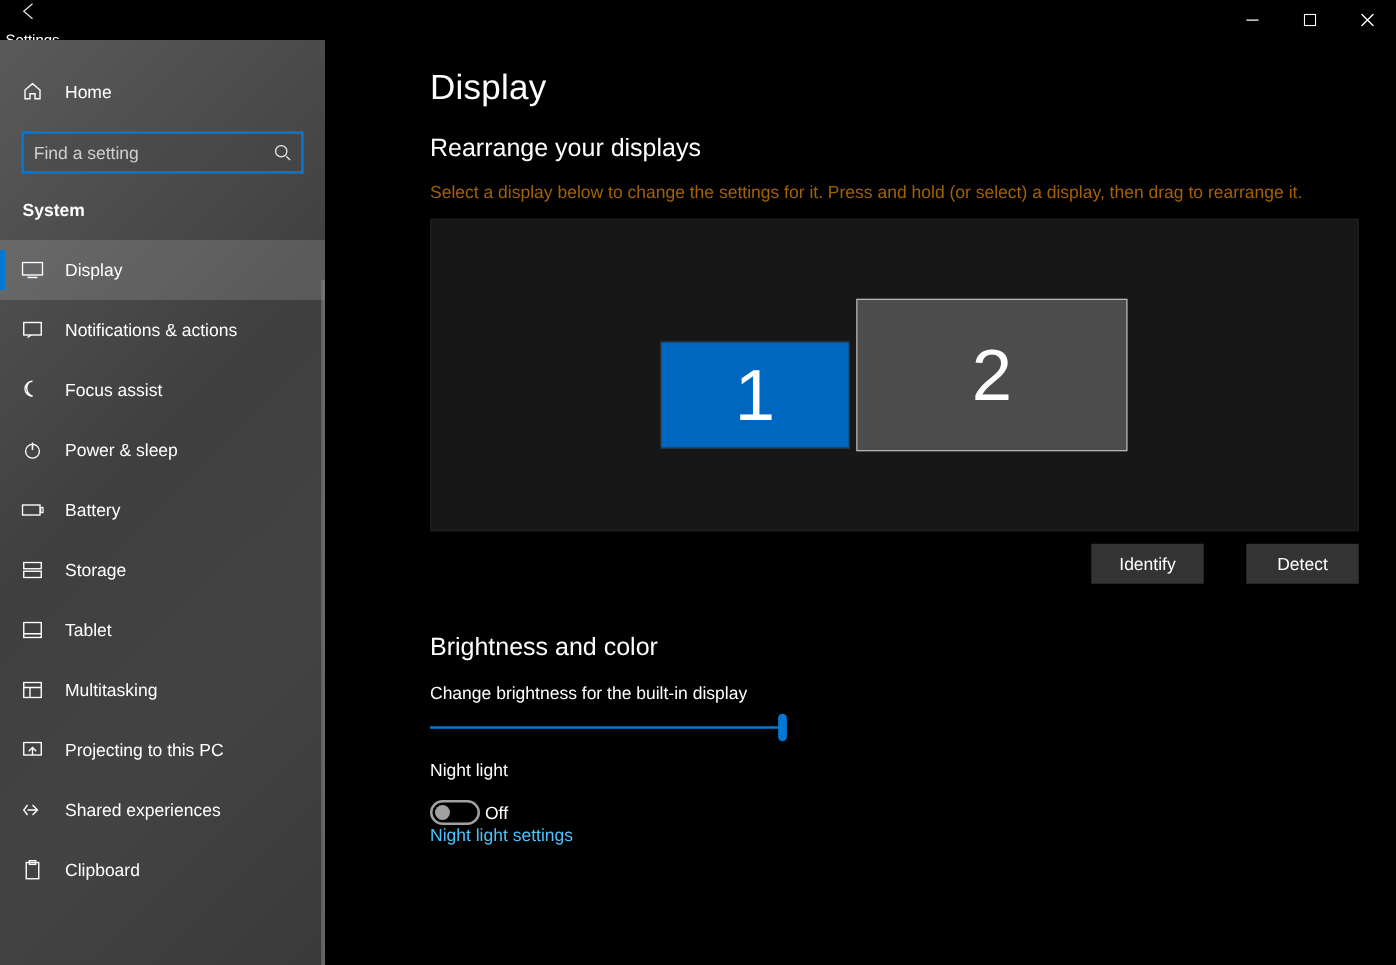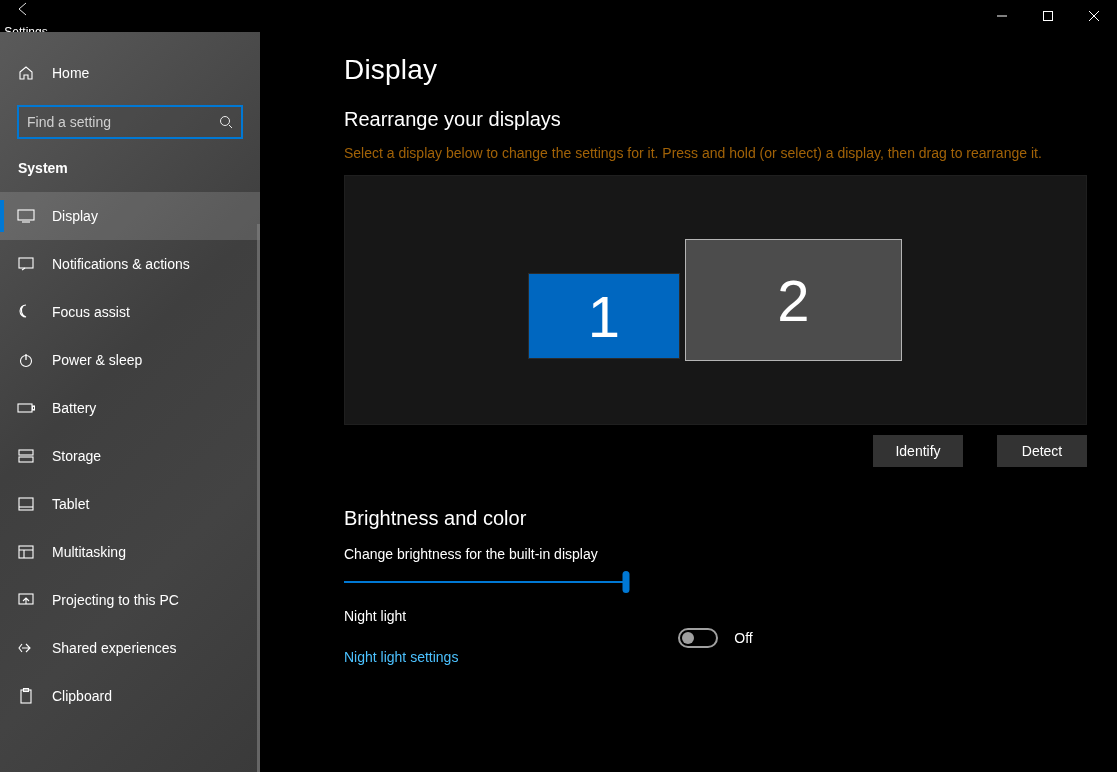--- a/index.html
+++ b/index.html
@@ -52,21 +52,21 @@
   .monitor.secondary { left:340px; top:63px; width:217px; height:122px; background:#4c4c4c; border:1px solid #b5b5b5; }
   .display-buttons { display:flex; gap:34px; justify-content:flex-end; margin-top:10px; }
   .btn { min-width:90px; height:32px; padding:0 14px; background:#333333; border:none; color:#fff; font-size:14px; cursor:pointer; }
 
   .section2 { font-size:20px; font-weight:350; margin-top:40px; }
   .field-label { font-size:14px; margin-top:16px; }
   .slider-wrap { margin-top:10px; width:282px; position:relative; height:20px; cursor:pointer; }
   .track { position:absolute; left:0; right:0; top:50%; height:2px; background:#0078d4; transform:translateY(-50%); }
   .thumb { position:absolute; right:0; top:50%; width:7px; height:22px; background:#0078d4; border-radius:4px; transform:translate(50%,-50%); }
 
-  .toggle-row { display:flex; align-items:center; gap:16px; margin-top:4px;justify-content:center; }
+  .toggle-row { display:flex; align-items:center; gap:4px; margin-top:16px; }
   .toggle { width:40px; height:20px; border:2px solid #a0a0a0; border-radius:10px; position:relative; cursor:pointer; }
   .toggle-knob { position:absolute; left:2px; top:2px; width:12px; height:12px; border-radius:50%; background:#a0a0a0; }
   .toggle-label { font-size:14px; }
 
   .link { color:#4cc2ff; font-size:14px; cursor:pointer; display:inline-block; }
   .last-label { font-size:14px; margin-top:18px; }
 
   svg { stroke:#fff; }
 </style>
 </head>

